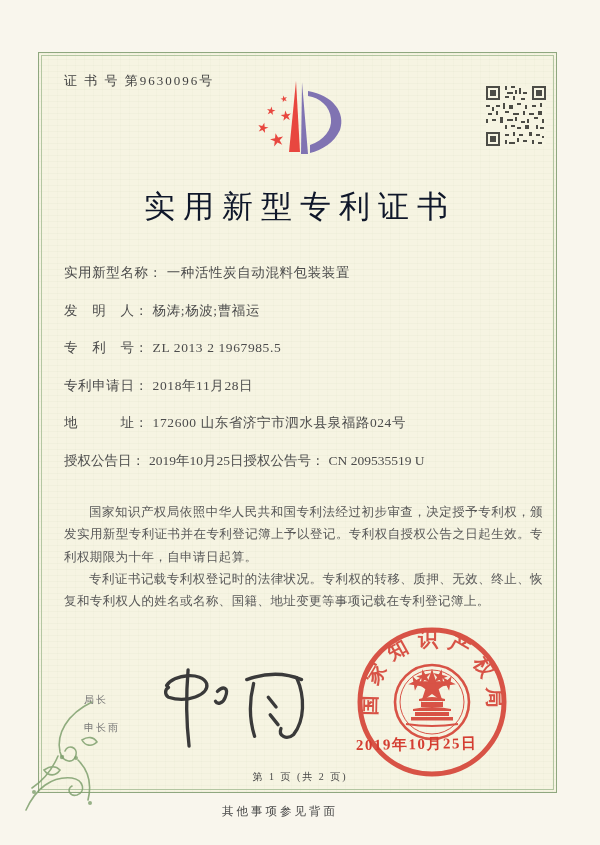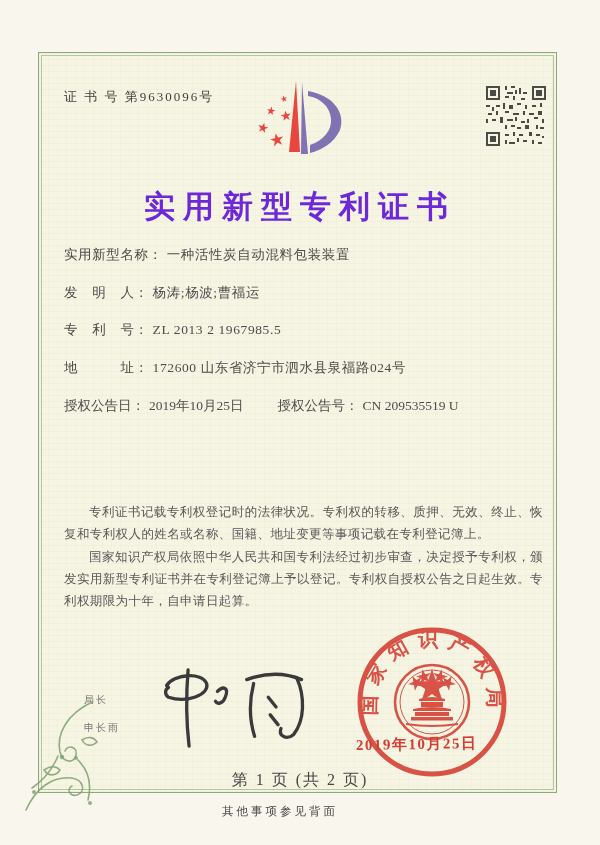--- a/index.html
+++ b/index.html
@@ -16,50 +16,50 @@
       repeating-linear-gradient(0deg, rgba(150,170,120,0.05) 0 1px, transparent 1px 6px),
       repeating-linear-gradient(90deg, rgba(150,170,120,0.035) 0 1px, transparent 1px 9px),
       #f6f4e2;
     box-sizing:border-box;
   }
   .frame-inner{
     position:absolute; left:2px; top:2px; right:2px; bottom:2px;
     border:1px solid #b3c6a1; pointer-events:none;
   }
   .cert-no{
-    position:absolute; left:64px; top:88px; font-size:13px;
+    position:absolute; left:64px; top:72px; font-size:13px;
     letter-spacing:2px; color:#3f3f3f;
   }
   .logo{ position:absolute; left:233px; top:68px; width:140px; height:112px; }
   .qr{ position:absolute; left:486px; top:86px; width:60px; height:60px; }
   .title{
     position:absolute; left:0; right:0; top:186px; text-align:center;
-    font-size:31px; font-weight:700; letter-spacing:8px; color:#6d28d9;
-  }
-  .fields{ position:absolute; left:64px; top:244px; width:480px; font-size:13.5px; color:#4c4c4c; }
+    font-size:31px; font-weight:400; letter-spacing:8px; color:#0f172a;
+  }
+  .fields{ position:absolute; left:64px; top:262px; width:480px; font-size:13.5px; color:#4c4c4c; }
   .frow{ margin-bottom:16.5px; line-height:21px; letter-spacing:0.6px; white-space:nowrap; }
   .flabel{ color:#4c4c4c; }
   .fvalue{ margin-left:4px; color:#4c4c4c; }
-  .grant-row{ display:flex; gap:34px; margin-top:19px; white-space:nowrap; }
+  .grant-row{ display:flex; margin-top:19px; white-space:nowrap; }
   .paras{
     position:absolute; left:64px; top:501px; width:479px;
     font-size:12.5px; line-height:1.78; color:#585858; text-align:justify;
   }
   .paras p{ margin:0; text-indent:2em; letter-spacing:0.4px; }
   .signer{ position:absolute; left:84px; top:686px; font-size:10px; color:#737373; line-height:28px; letter-spacing:2px;}
   .signature{ position:absolute; left:152px; top:664px; width:168px; height:88px; }
   .corner-flourish{ position:absolute; left:22px; top:700px; width:95px; height:115px; }
   .seal{ position:absolute; left:347px; top:617px; width:170px; height:170px; opacity:0.88; }
   .seal-date{
     position:absolute; left:356px; top:735px; font-size:15px; font-weight:bold;
     color:#d43d31; letter-spacing:1.5px; transform:rotate(-1deg); white-space:nowrap;
   }
   .page-footer{
     position:absolute; left:0; width:600px; top:770px; text-align:center;
-    font-size:16px; color:#474747; letter-spacing:2px;
+    font-size:10px; color:#474747; letter-spacing:2px;
   }
   .back-note{
     position:absolute; left:0; width:560px; top:804px; text-align:center;
     font-size:11.5px; color:#4a4a4a; letter-spacing:3px;
   }
 </style>
 </head>
 <body>
 
 <div class="paper">
@@ -173,35 +173,38 @@
     <div class="frow">
       <span class="flabel">实用新型名称：</span><span class="fvalue">一种活性炭自动混料包装装置</span>
     </div>
     <div class="frow">
       <span class="flabel">发　明　人：</span><span class="fvalue">杨涛;杨波;曹福运</span>
     </div>
     <div class="frow">
       <span class="flabel">专　利　号：</span><span class="fvalue">ZL 2013 2 1967985.5</span>
     </div>
     <div class="frow">
+      <span class="flabel">专利申请日：</span><span class="fvalue">2018年11月28日</span>
+    </div>
+    <div class="frow">
       <span class="flabel">地　　　址：</span><span class="fvalue">172600 山东省济宁市泗水县泉福路024号</span>
     </div>
     <div class="grant-row">
       <span>
         <span class="flabel">授权公告日：</span><span class="fvalue">2019年10月25日</span>
       </span>
       <span>
         <span class="flabel">授权公告号：</span><span class="fvalue">CN 209535519 U</span>
       </span>
     </div>
   </div>
 
   <div class="paras">
+    <p>国家知识产权局依照中华人民共和国专利法经过初步审查，决定授予专利权，颁发实用新型专利证书并在专利登记簿上予以登记。专利权自授权公告之日起生效。专利权期限为十年，自申请日起算。</p>
     <p>专利证书记载专利权登记时的法律状况。专利权的转移、质押、无效、终止、恢复和专利权人的姓名或名称、国籍、地址变更等事项记载在专利登记簿上。</p>
-    <p>国家知识产权局依照中华人民共和国专利法经过初步审查，决定授予专利权，颁发实用新型专利证书并在专利登记簿上予以登记。专利权自授权公告之日起生效。专利权期限为十年，自申请日起算。</p>
   </div>
 
   <div class="signer">
     <div>局长</div>
     <div>申长雨</div>
   </div>
 
   <svg class="signature" viewBox="0 0 170 90">
     <g fill="none" stroke="#3a3a3a" stroke-width="3.4" stroke-linecap="round">
       <path d="M36 6 C 34 30, 34 58, 37 84"></path>

